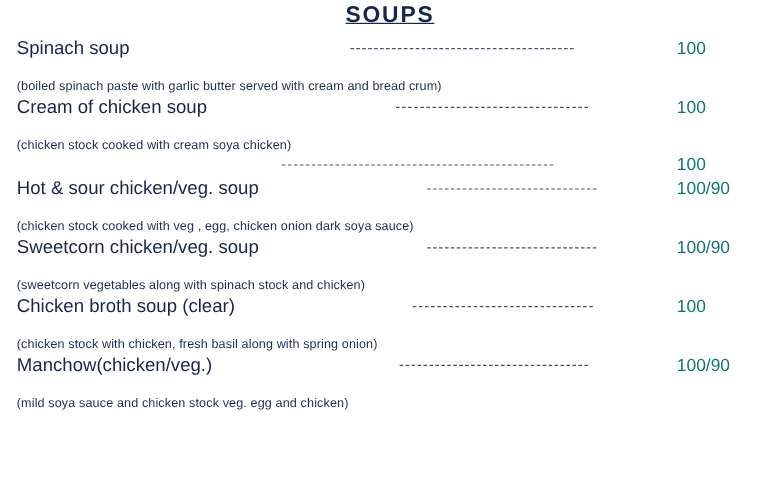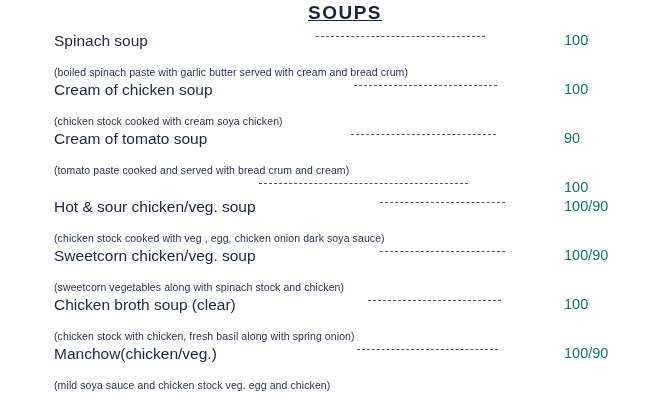--- a/index.html
+++ b/index.html
@@ -13,42 +13,41 @@
     font-family: "Liberation Sans", sans-serif;
     color: #13213f;
     overflow: hidden;
     position: relative;
   }
   .page {
     position: relative;
     width: 650px;
     height: 340px;
     box-sizing: border-box;
-    padding-left: 40px;
   }
   .title {
     text-align: center;
     font-size: 19px;
     font-weight: bold;
     letter-spacing: 1.5px;
     text-decoration: underline;
     color: #16254a;
     padding-top: 2px;
     margin-bottom: 8px;
   }
   .menu-list {
     padding: 0 14px 0 14px;
   }
   .item {
     position: relative;
     margin-bottom: 3px;
   }
   .item-row {
     display: flex;
-    align-items: flex-start;
+    align-items: center;
     width: 100%;
   }
   .item-name {
     font-size: 15.5px;
     color: #16254a;
     white-space: nowrap;
     flex: 0 0 auto;
   }
   .leader {
     flex: 1 1 auto;
@@ -102,30 +101,20 @@
       <div class="item-row">
         <span class="item-name">Cream of chicken soup</span>
         <span class="leader">
             <span class="leader-line"></span>
           </span>
         <span class="item-price">100</span>
       </div>
       <div class="item-desc">(chicken stock cooked with cream soya chicken)</div>
     </div>
 
-    <div class="item">
-      <div class="item-row">
-        <span class="item-name">Cream of tomato soup</span>
-        <span class="leader">
-            <span class="leader-line"></span>
-          </span>
-        <span class="item-price">90</span>
-      </div>
-      <div class="item-desc">(tomato paste cooked and served with bread crum and cream)</div>
-    </div>
 
     <div class="item">
       <div class="item-row">
         <span class="leader">
             <span class="leader-line"></span>
           </span>
         <span class="item-price">100</span>
       </div>
     </div>
 

